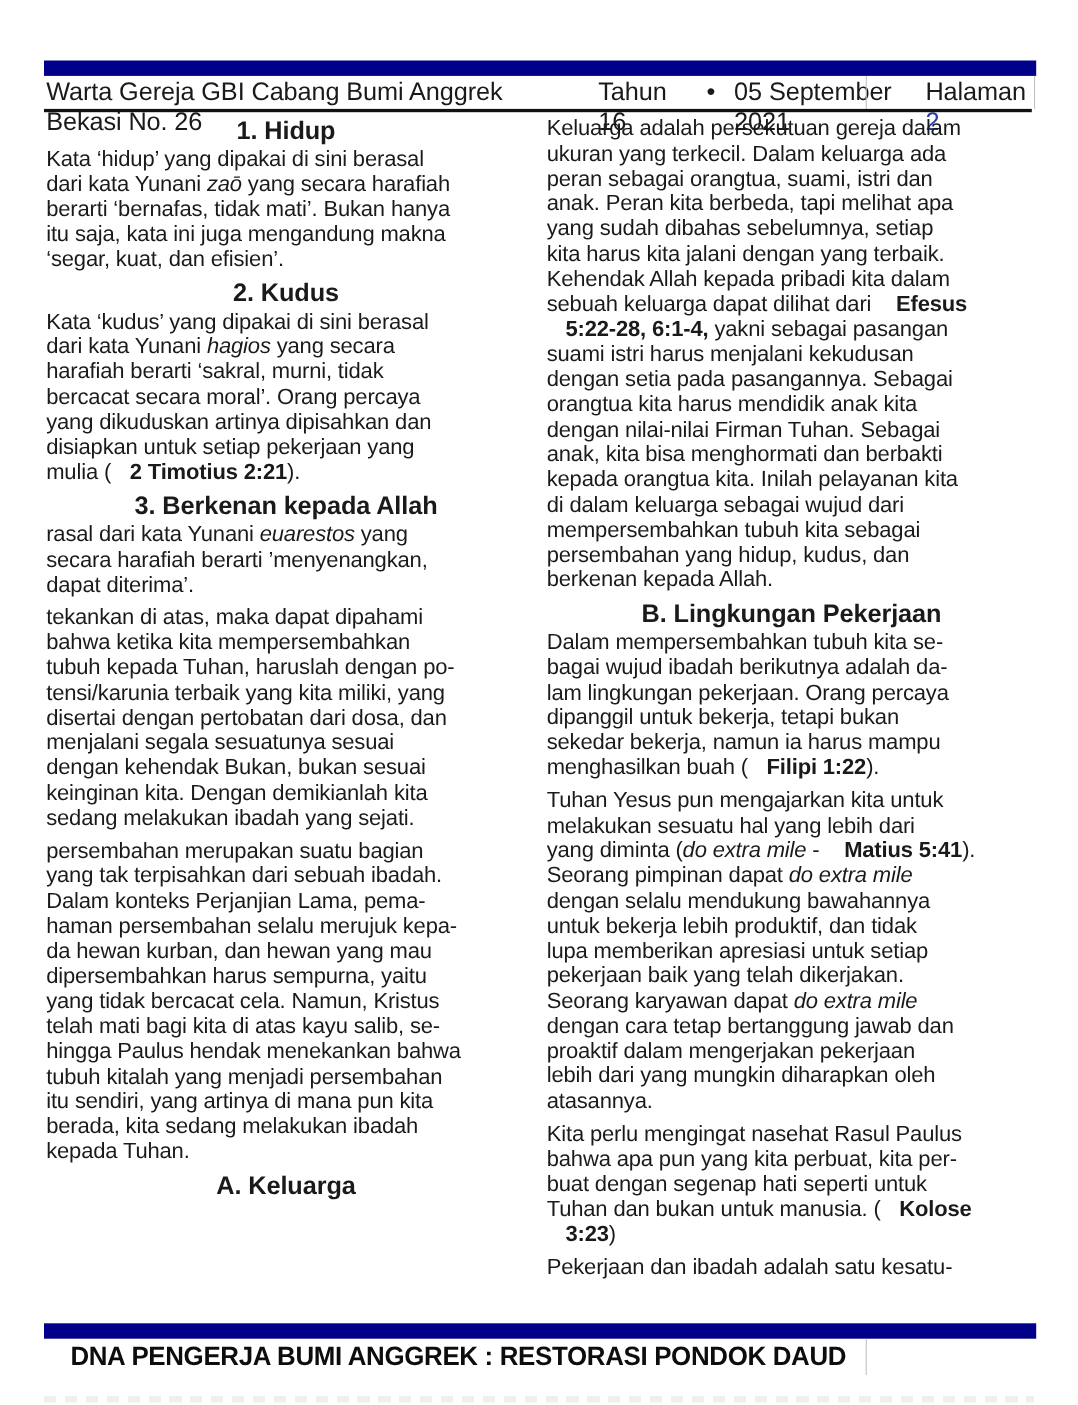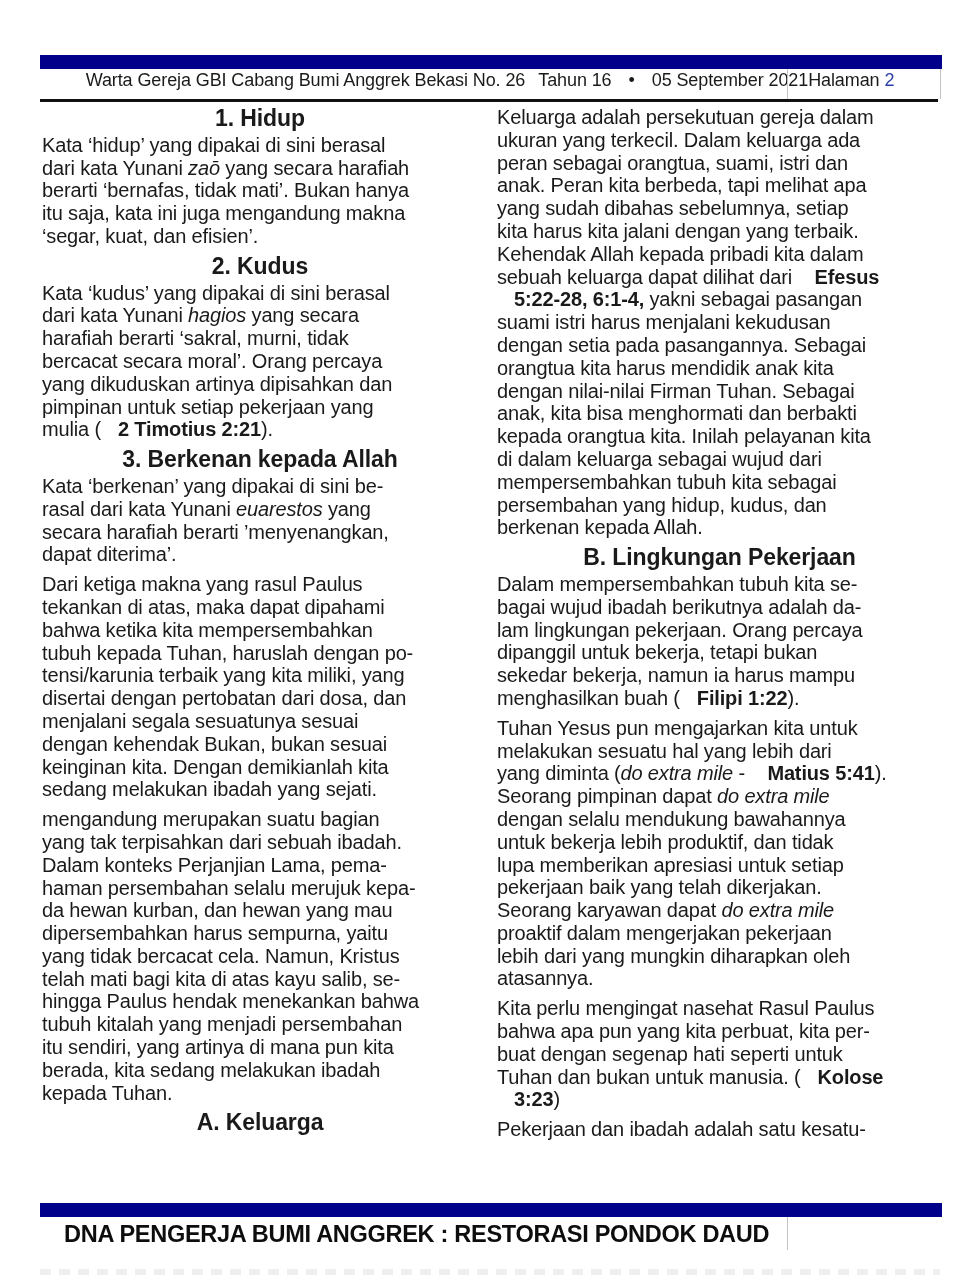--- a/index.html
+++ b/index.html
@@ -7,22 +7,22 @@
     width:980px;height:1277px;position:relative;overflow:hidden;
     font-family:"Liberation Sans","DejaVu Sans",sans-serif;
     color:#1a1a1a;
     -webkit-font-smoothing:antialiased;
   }
   .bar{position:absolute;left:40px;width:902px;height:14px;}
   #top-bar{top:55px;}
   #footer-bar{top:1203px;}
   #header-row{
     position:absolute;left:42px;top:70px;width:896px;height:27px;
-    display:flex;align-items:baseline;justify-content:center;
-    font-size:18px;letter-spacing:-0.1px;
+    display:flex;align-items:baseline;justify-content:flex-end;
+    font-size:23px;letter-spacing:-0.1px;
   }
   .hdr-left{display:flex;align-items:baseline;}
   .hdr-left .gap-s{margin-left:13px;}
   .hdr-left .gap-m{margin-left:17px;}
   #header-rule{position:absolute;left:40px;top:99px;width:898px;height:3px;background:#111;}
   .cell-divider{position:absolute;width:1px;background:#c3c3c3;}
   #header-divider{left:787px;top:69px;height:30px;}
   #header-edge{left:940px;top:69px;height:30px;}
   #footer-divider{left:787px;top:1217px;height:33px;}
 
@@ -77,44 +77,42 @@
       <span class="ln"><span>itu saja, kata ini juga mengandung makna</span></span>
       <span class="ln"><span>‘segar, kuat, dan efisien’.</span></span>
     </p>
     <div class="heading">2. Kudus</div>
     <p>
       <span class="ln"><span>Kata ‘kudus’ yang dipakai di sini berasal</span></span>
       <span class="ln"><span>dari kata Yunani </span><span class="it">hagios</span><span> yang secara</span></span>
       <span class="ln"><span>harafiah berarti ‘sakral, murni, tidak</span></span>
       <span class="ln"><span>bercacat secara moral’. Orang percaya</span></span>
       <span class="ln"><span>yang dikuduskan artinya dipisahkan dan</span></span>
-      <span class="ln"><span>pimpinan untuk setiap pekerjaan yang</span></span>
+      <span class="ln"><span>disiapkan untuk setiap pekerjaan yang</span></span>
       <span class="ln"><span>mulia (</span><span class="bd">2 Timotius 2:21</span><span>).</span></span>
     </p>
     <div class="heading">3. Berkenan kepada Allah</div>
     <p>
-      <span class="ln"><span>Kata ‘berkenan’ yang dipakai di sini be-</span></span>
       <span class="ln"><span>rasal dari kata Yunani </span><span class="it">euarestos</span><span> yang</span></span>
       <span class="ln"><span>secara harafiah berarti ’menyenangkan,</span></span>
       <span class="ln"><span>dapat diterima’.</span></span>
     </p>
     <p>
-      <span class="ln"><span>Dari ketiga makna yang rasul Paulus</span></span>
       <span class="ln"><span>tekankan di atas, maka dapat dipahami</span></span>
       <span class="ln"><span>bahwa ketika kita mempersembahkan</span></span>
       <span class="ln"><span>tubuh kepada Tuhan, haruslah dengan po-</span></span>
       <span class="ln"><span>tensi/karunia terbaik yang kita miliki, yang</span></span>
       <span class="ln"><span>disertai dengan pertobatan dari dosa, dan</span></span>
       <span class="ln"><span>menjalani segala sesuatunya sesuai</span></span>
       <span class="ln"><span>dengan kehendak Bukan, bukan sesuai</span></span>
       <span class="ln"><span>keinginan kita. Dengan demikianlah kita</span></span>
       <span class="ln"><span>sedang melakukan ibadah yang sejati.</span></span>
     </p>
     <p>
-      <span class="ln"><span>mengandung merupakan suatu bagian</span></span>
+      <span class="ln"><span>persembahan merupakan suatu bagian</span></span>
       <span class="ln"><span>yang tak terpisahkan dari sebuah ibadah.</span></span>
       <span class="ln"><span>Dalam konteks Perjanjian Lama, pema-</span></span>
       <span class="ln"><span>haman persembahan selalu merujuk kepa-</span></span>
       <span class="ln"><span>da hewan kurban, dan hewan yang mau</span></span>
       <span class="ln"><span>dipersembahkan harus sempurna, yaitu</span></span>
       <span class="ln"><span>yang tidak bercacat cela. Namun, Kristus</span></span>
       <span class="ln"><span>telah mati bagi kita di atas kayu salib, se-</span></span>
       <span class="ln"><span>hingga Paulus hendak menekankan bahwa</span></span>
       <span class="ln"><span>tubuh kitalah yang menjadi persembahan</span></span>
       <span class="ln"><span>itu sendiri, yang artinya di mana pun kita</span></span>
@@ -157,20 +155,21 @@
     <p>
       <span class="ln"><span>Tuhan Yesus pun mengajarkan kita untuk</span></span>
       <span class="ln"><span>melakukan sesuatu hal yang lebih dari</span></span>
       <span class="ln"><span>yang diminta (</span><span class="it">do extra mile</span><span> - </span><span class="bd">Matius 5:41</span><span>).</span></span>
       <span class="ln"><span>Seorang pimpinan dapat </span><span class="it">do extra mile</span></span>
       <span class="ln"><span>dengan selalu mendukung bawahannya</span></span>
       <span class="ln"><span>untuk bekerja lebih produktif, dan tidak</span></span>
       <span class="ln"><span>lupa memberikan apresiasi untuk setiap</span></span>
       <span class="ln"><span>pekerjaan baik yang telah dikerjakan.</span></span>
       <span class="ln"><span>Seorang karyawan dapat </span><span class="it">do extra mile</span></span>
+      <span class="ln"><span>dengan cara tetap bertanggung jawab dan</span></span>
       <span class="ln"><span>proaktif dalam mengerjakan pekerjaan</span></span>
       <span class="ln"><span>lebih dari yang mungkin diharapkan oleh</span></span>
       <span class="ln"><span>atasannya.</span></span>
     </p>
     <p>
       <span class="ln"><span>Kita perlu mengingat nasehat Rasul Paulus</span></span>
       <span class="ln"><span>bahwa apa pun yang kita perbuat, kita per-</span></span>
       <span class="ln"><span>buat dengan segenap hati seperti untuk</span></span>
       <span class="ln"><span>Tuhan dan bukan untuk manusia. (</span><span class="bd">Kolose</span></span>
       <span class="ln"><span class="bd">3:23</span><span>)</span></span>

